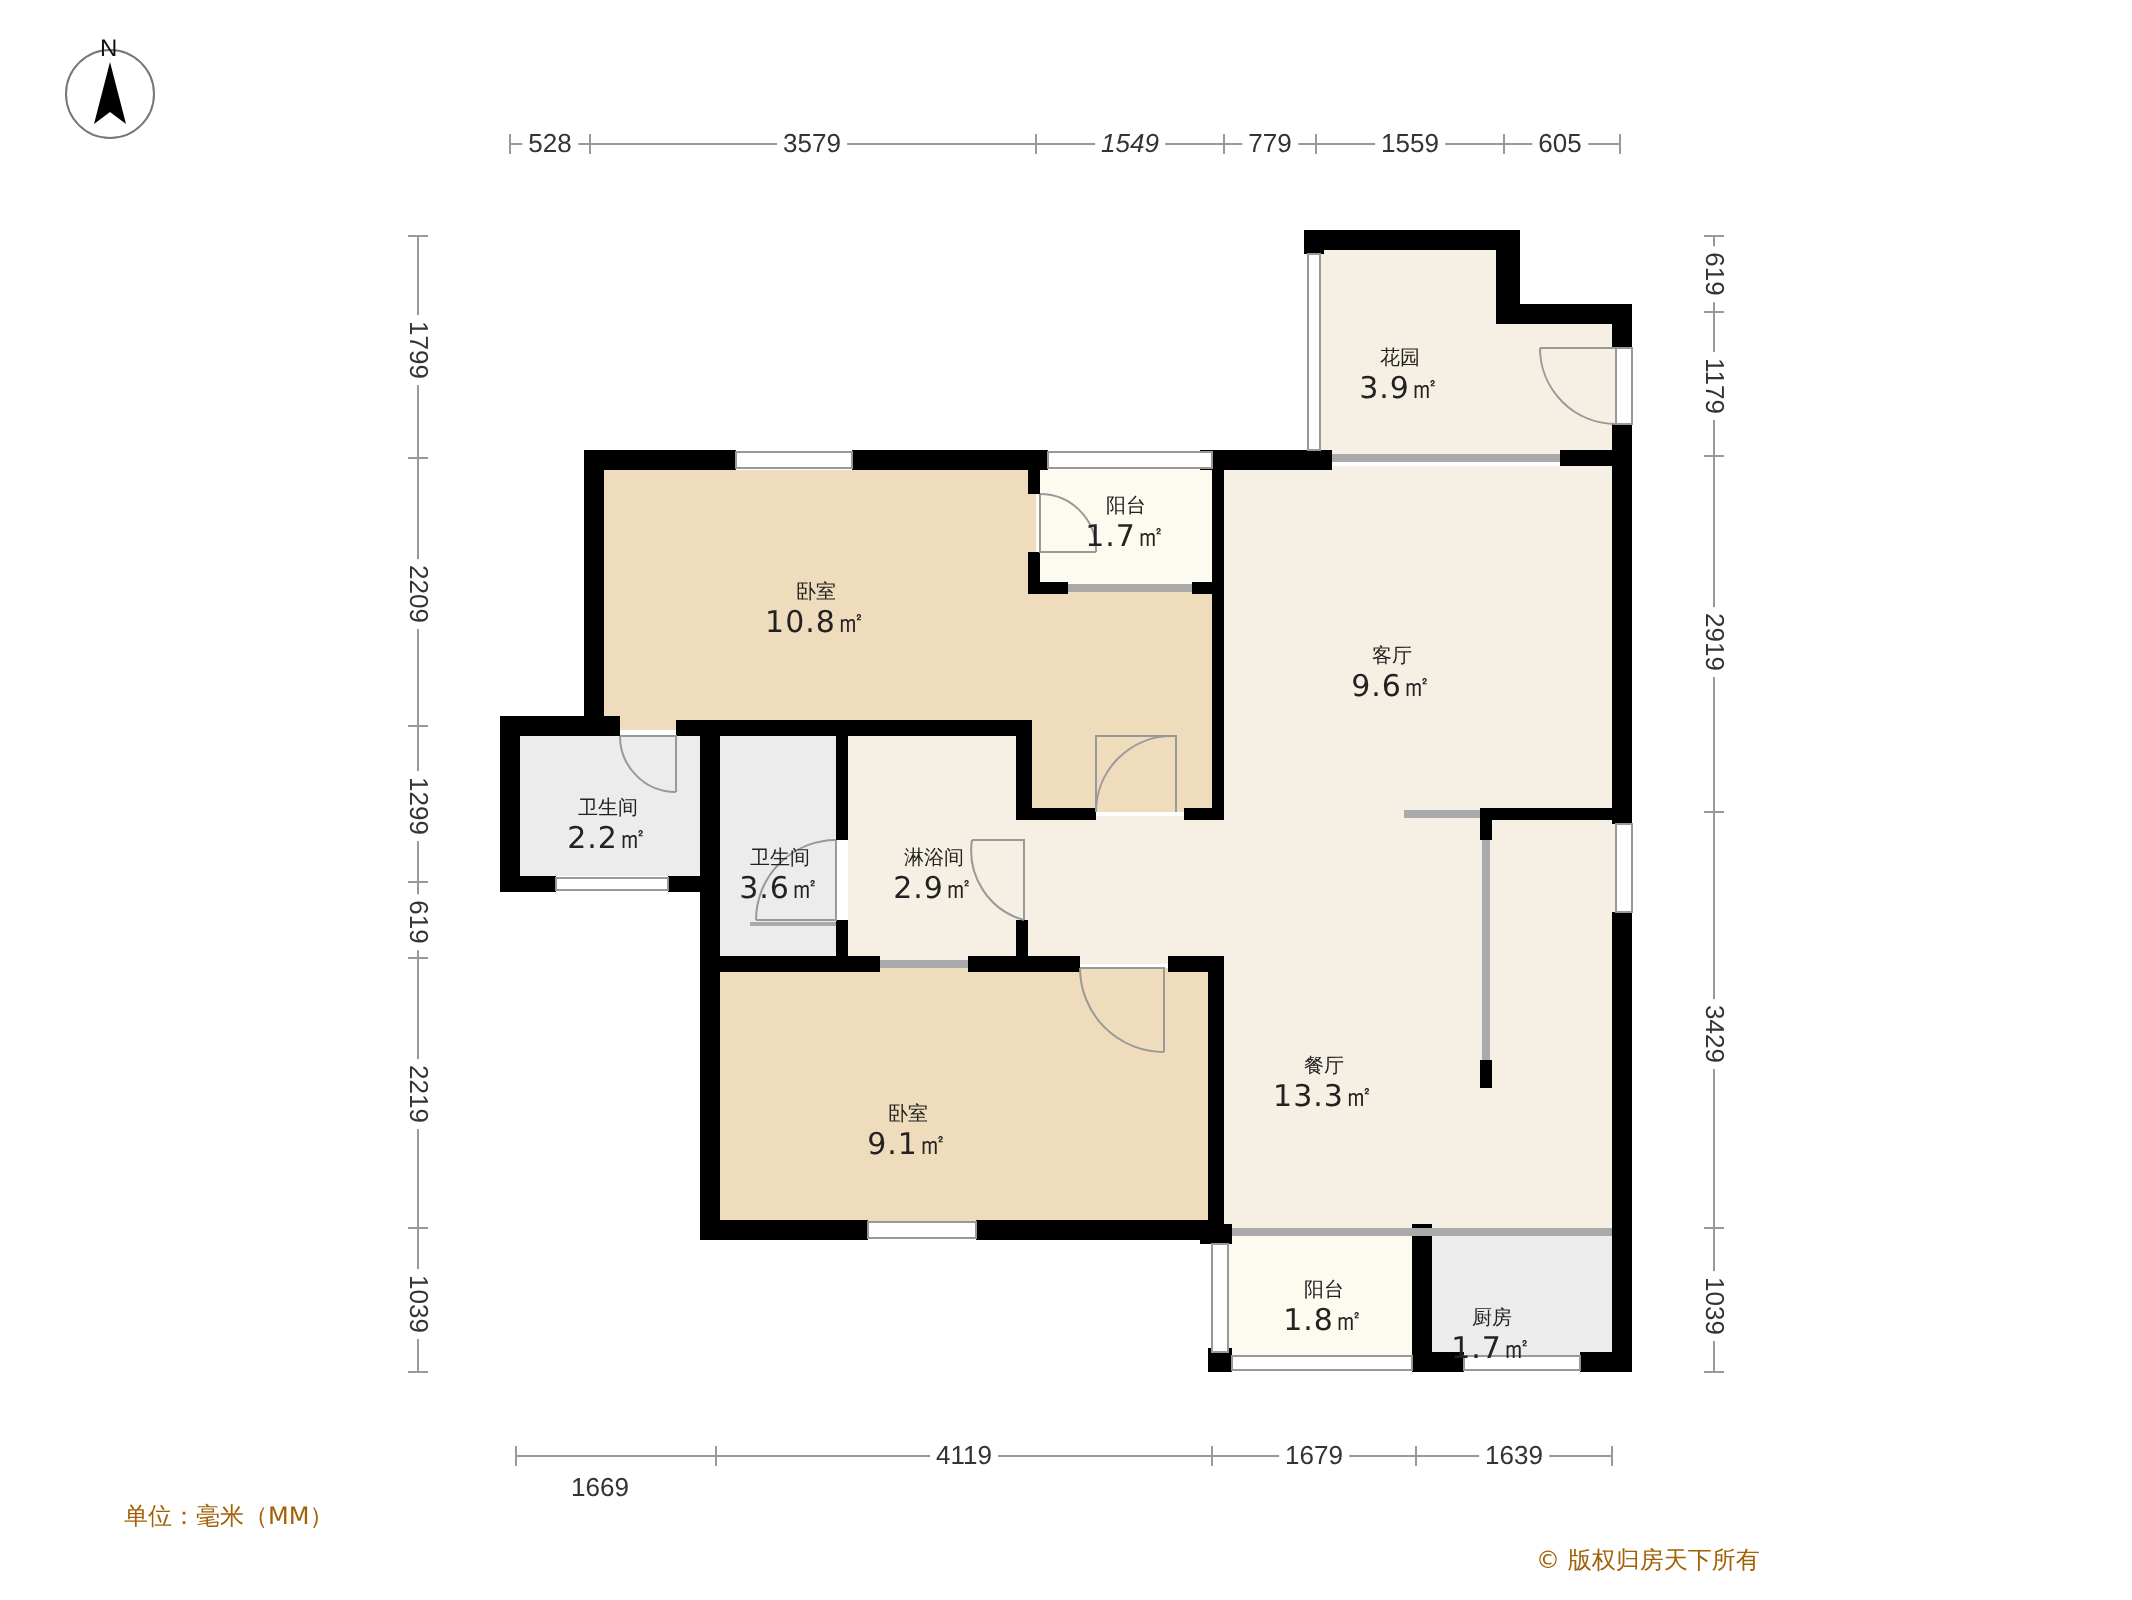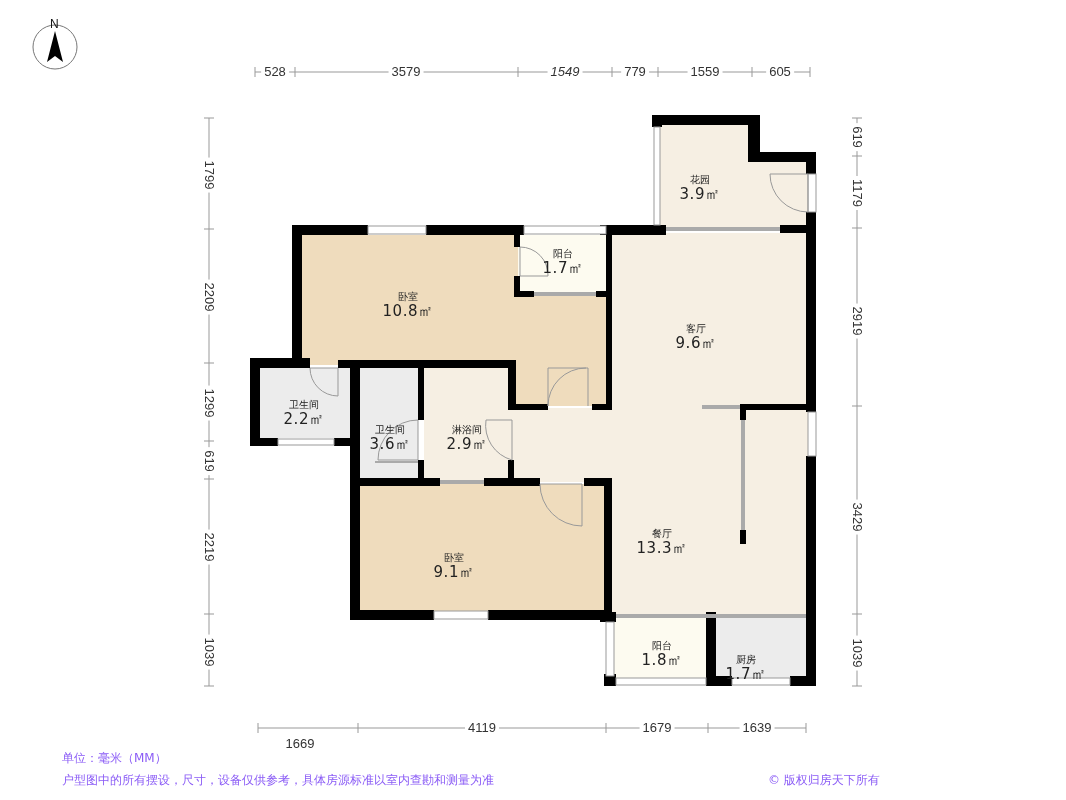--- a/index.html
+++ b/index.html
@@ -10,21 +10,21 @@
     .room-label { position: absolute; text-align: center; transform: translate(-50%, -50%);
                   line-height: 15px; white-space: nowrap; }
     .room-name { font-size: 10px; color: #222; display: block; }
     .room-area { font-size: 15px; color: #222; display: block; letter-spacing: 0.5px; }
     .dim { position: absolute; font-size: 13px; color: #333; font-family: "Liberation Sans", sans-serif;
            background: #fff; padding: 0 3px; line-height: 14px; white-space: nowrap; }
     .dim.h { transform: translate(-50%, -50%); }
     .dim.v { transform: translate(-50%, -50%) rotate(90deg); }
     .compass-n { position: absolute; left: 50px; top: 17px; font-size: 12px; font-family: "Liberation Sans", sans-serif;
                  color: #111; }
-    .footer { position: absolute; font-size: 12px; color: #8b5cf6; white-space: nowrap; }
+    .footer { position: absolute; font-size: 12px; color: #a16207; white-space: nowrap; }
   </style>
 </head>
 <body>
 
 <div class="stage">
 
   <svg width="1066" height="800">
     <g>
       <circle cx="55" cy="47" r="22" fill="none" stroke="#777" stroke-width="1"></circle>
       <polygon points="55,31 47,62 55,56 63,62" fill="#000"></polygon>
@@ -251,15 +251,14 @@
   <div class="dim v" style="left:209px; top:547px;">2219</div>
   <div class="dim v" style="left:209px; top:652px;">1039</div>
 
   <div class="dim v" style="left:857px; top:137px;">619</div>
   <div class="dim v" style="left:857px; top:193px;">1179</div>
   <div class="dim v" style="left:857px; top:321px;">2919</div>
   <div class="dim v" style="left:857px; top:517px;">3429</div>
   <div class="dim v" style="left:857px; top:653px;">1039</div>
 
   <div class="footer" style="left:62px; top:750px;">单位：毫米（MM）</div>
-  <div class="footer" style="left:62px; top:772px;">户型图中的所有摆设，尺寸，设备仅供参考，具体房源标准以室内查勘和测量为准</div>
   <div class="footer" style="left:768px; top:772px;">© 版权归房天下所有</div>
 </div>
 
 </body></html>

